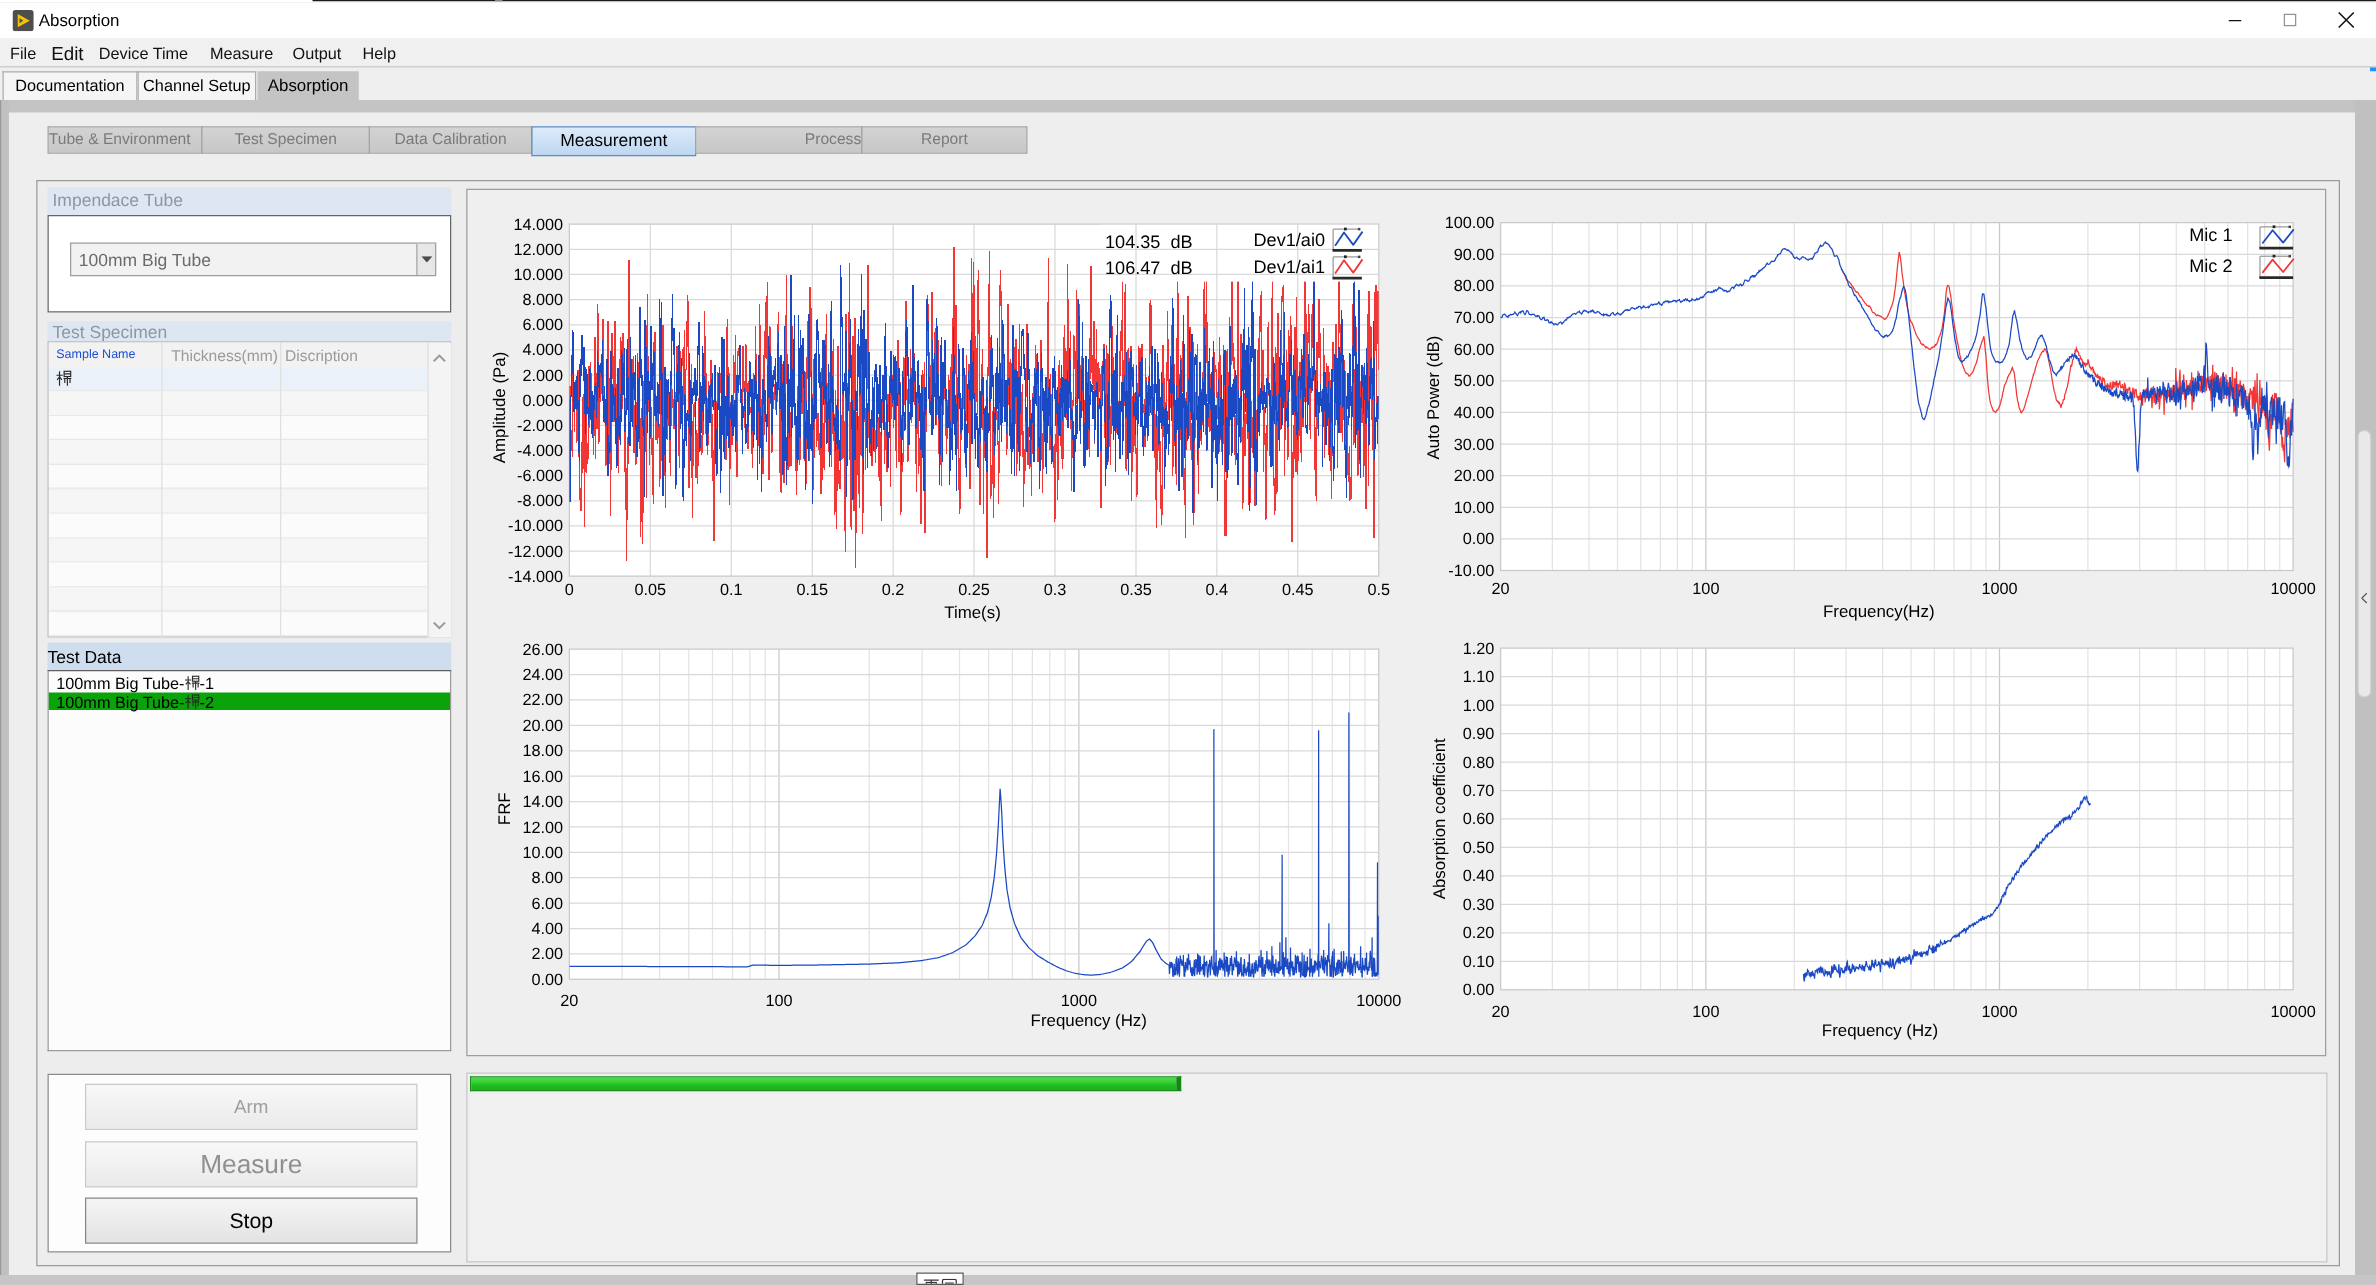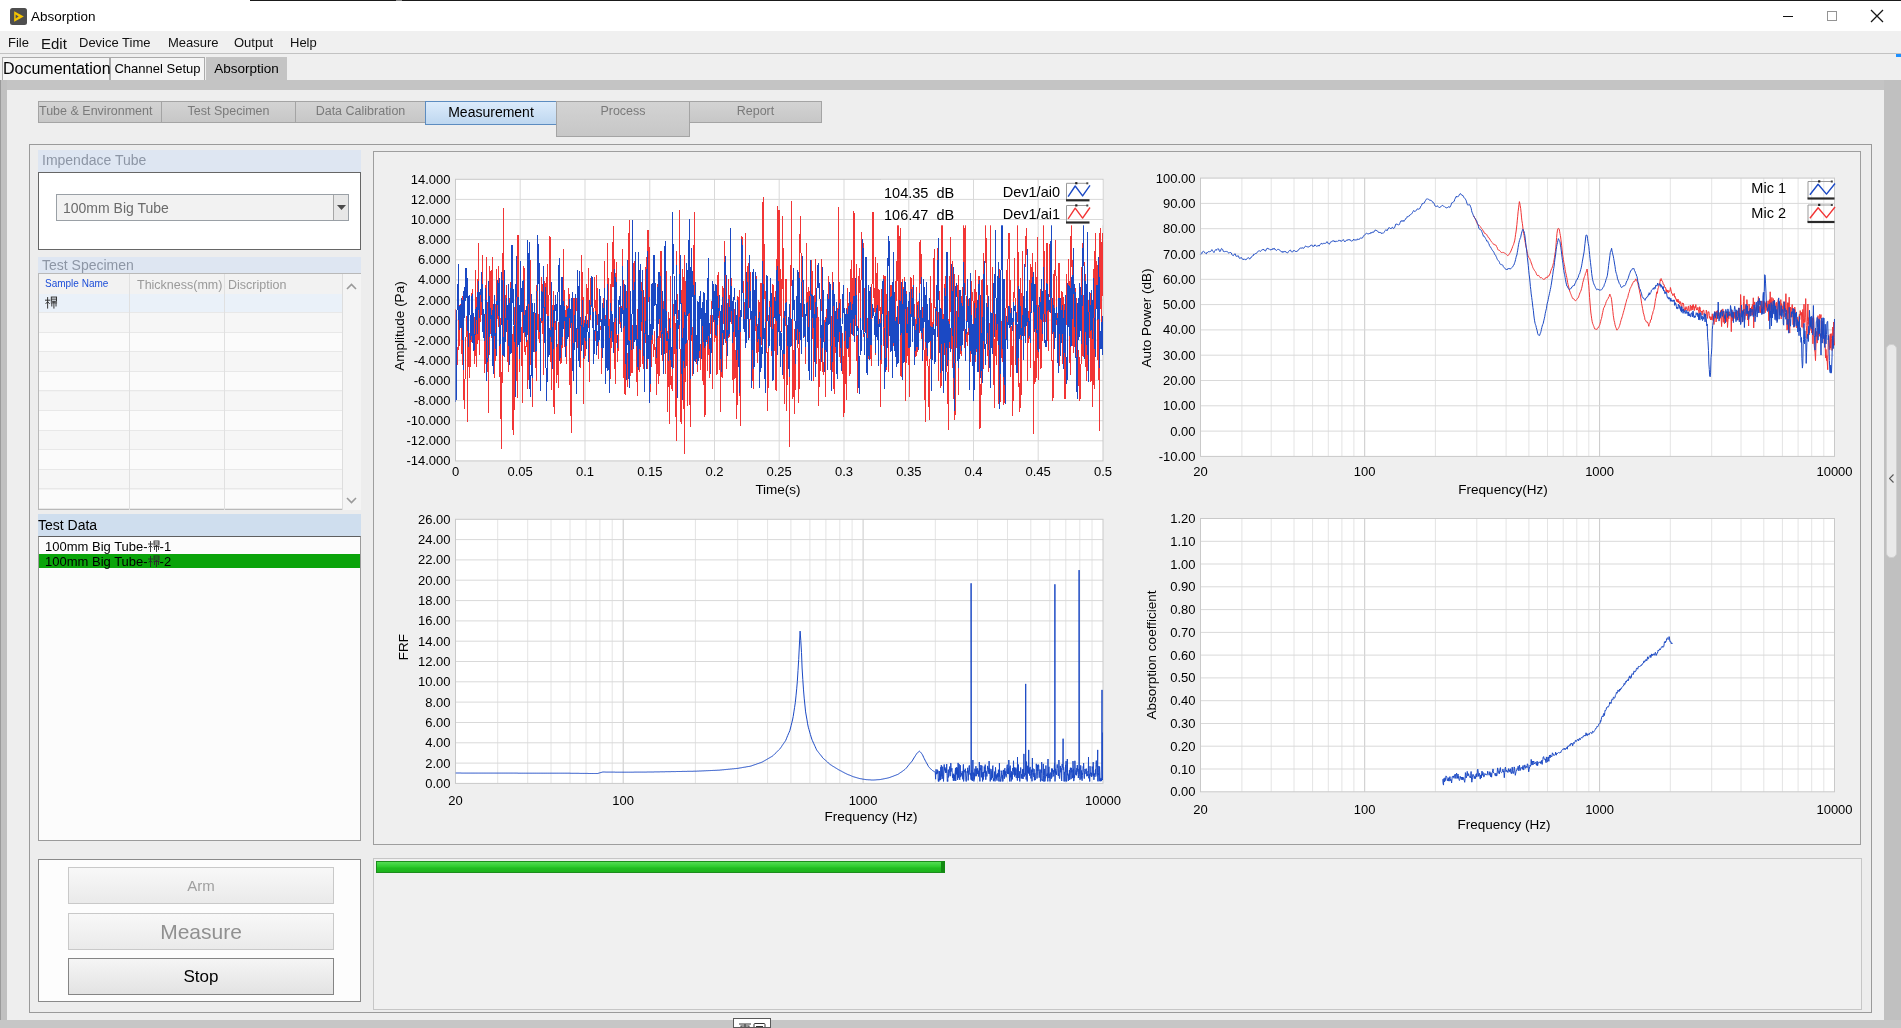--- a/index.html
+++ b/index.html
@@ -31,36 +31,36 @@
 <div class="abs" style="left:0;top:31px;width:1901px;height:23px;background:#f0f0f0"></div>
 <div class="abs" style="top:35px;left:8px;font-size:13px;color:#111">File</div>
 <div class="abs" style="top:35px;left:41px;font-size:15px;color:#111">Edit</div>
 <div class="abs" style="top:35px;left:79px;font-size:13px;color:#111">Device Time</div>
 <div class="abs" style="top:35px;left:168px;font-size:13px;color:#111">Measure</div>
 <div class="abs" style="top:35px;left:234px;font-size:13px;color:#111">Output</div>
 <div class="abs" style="top:35px;left:290px;font-size:13px;color:#111">Help</div>
 
 <div class="abs" style="left:0;top:53px;width:1901px;height:1px;background:#c2c2c2"></div>
 <div class="abs" style="left:0;top:54px;width:1901px;height:26px;background:#efefef"></div>
-<div class="abs" style="left:2px;top:57px;width:108px;height:23px;background:#f5f5f5;border:1px solid #ababab;border-bottom:none;text-align:center;font-size:16px;line-height:22px;color:#000">Documentation</div>
+<div class="abs" style="left:2px;top:57px;width:108px;height:23px;background:#f5f5f5;border:1px solid #ababab;border-bottom:none;text-align:center;font-size:13px;line-height:22px;color:#000">Documentation</div>
 <div class="abs" style="left:110px;top:57px;width:95px;height:23px;background:#f5f5f5;border:1px solid #ababab;border-bottom:none;text-align:center;font-size:13px;line-height:22px;color:#000">Channel Setup</div>
 
 <div class="abs" style="left:0;top:80px;width:1901px;height:10px;background:#c4c4c4"></div>
 <div class="abs" style="left:206px;top:57px;width:81px;height:33px;background:#c4c4c4;text-align:center;font-size:13.5px;line-height:24px;color:#000">Absorption</div>
 <div class="abs" style="left:7px;top:90px;width:1877px;height:930px;background:#eeeeee"></div>
 <div class="abs" style="left:0;top:80px;width:7px;height:940px;background:#c0c0c0"></div>
 <div class="abs" style="left:0;top:80px;width:1px;height:940px;background:#9a9a9a"></div>
 <div class="abs" style="left:1884px;top:80px;width:17px;height:940px;background:#c0c0c0"></div>
 <div class="abs" style="left:0;top:1020px;width:1901px;height:8px;background:#c6c6c6"></div>
 
 <div class="abs" style="left:38px;top:101px;width:124px;height:22px;background:linear-gradient(#d3d3d3,#c7c7c7);border:1px solid #a4a4a4;font-size:12.5px;line-height:19px;color:#7a7a7a;white-space:nowrap;overflow:hidden">Tube &amp; Environment</div>
 <div class="abs" style="left:161px;top:101px;width:135px;height:22px;background:linear-gradient(#d3d3d3,#c7c7c7);border:1px solid #a4a4a4;text-align:center;font-size:12.5px;line-height:19px;color:#7a7a7a;white-space:nowrap;overflow:hidden">Test Specimen</div>
 <div class="abs" style="left:295px;top:101px;width:131px;height:22px;background:linear-gradient(#d3d3d3,#c7c7c7);border:1px solid #a4a4a4;text-align:center;font-size:12.5px;line-height:19px;color:#7a7a7a;white-space:nowrap;overflow:hidden">Data Calibration</div>
 <div class="abs" style="left:425px;top:101px;width:132px;height:24px;background:linear-gradient(#dcebfb,#bed7f0);border:1.5px solid #5c8cc0;text-align:center;font-size:14px;line-height:21px;color:#000">Measurement</div>
-<div class="abs" style="left:556px;top:101px;width:134px;height:36px;background:linear-gradient(#d3d3d3,#c7c7c7);border:1px solid #a4a4a4;text-align:center;font-size:12.5px;line-height:19px;color:#7a7a7a;white-space:nowrap;overflow:hidden">Process</div>
+<div class="abs" style="left:556px;top:101px;width:134px;height:22px;background:linear-gradient(#d3d3d3,#c7c7c7);border:1px solid #a4a4a4;text-align:right;font-size:12.5px;line-height:19px;color:#7a7a7a;white-space:nowrap;overflow:hidden">Process</div>
 <div class="abs" style="left:689px;top:101px;width:133px;height:22px;background:linear-gradient(#d3d3d3,#c7c7c7);border:1px solid #a4a4a4;text-align:center;font-size:12.5px;line-height:19px;color:#7a7a7a;white-space:nowrap;overflow:hidden">Report</div>
 
 <div class="abs" style="left:29px;top:144px;width:1843px;height:869px;background:#ededed;border:1px solid #9a9a9a"></div>
 
 <div class="abs" style="left:38px;top:150px;width:323px;height:21.5px;background:#dee6f2;font-size:14px;line-height:21px;color:#8d96a5;padding-left:4px">Impendace Tube</div>
 <div class="abs" style="left:38px;top:171.5px;width:323px;height:78.5px;background:#fff;border:1px solid #666"></div>
 <div class="abs" style="left:56px;top:193.5px;width:293px;height:27px;background:#f2f2f2;border:1px solid #9aa0a6"></div>
 <div class="abs" style="left:63px;top:200px;font-size:14px;color:#6b6b6b">100mm Big Tube</div>
 <div class="abs" style="left:333px;top:194.5px;width:15px;height:25px;background:#e7e7e7;border-left:1px solid #a6a6a6"></div>
 <svg class="abs" style="left:336.5px;top:204.5px;width:9px;height:5px" viewBox="0 0 9 5">

